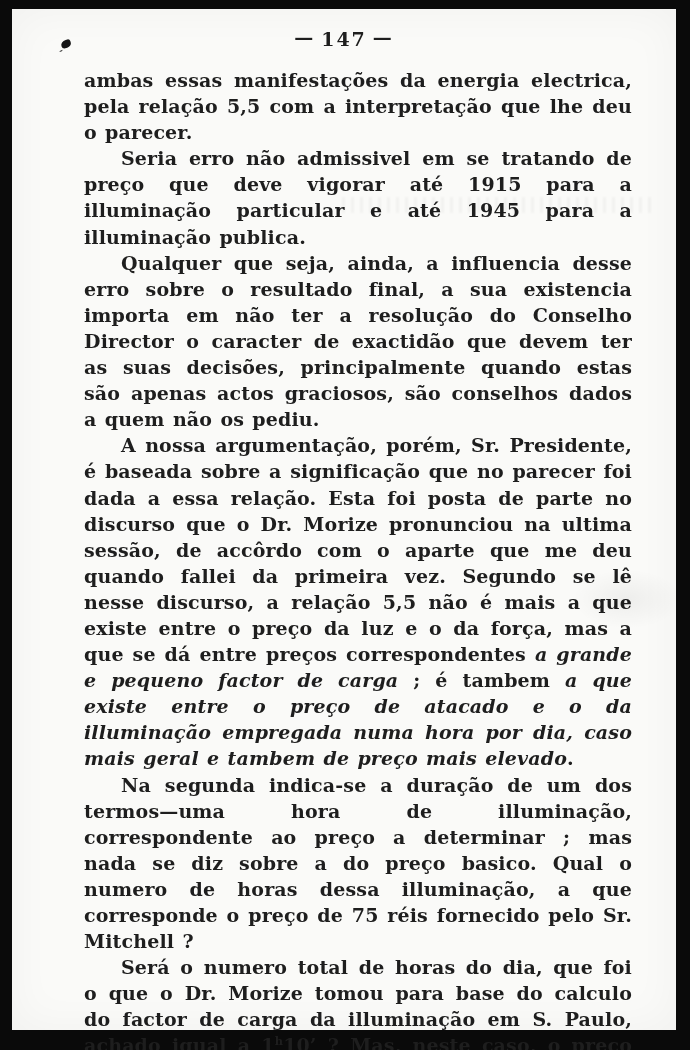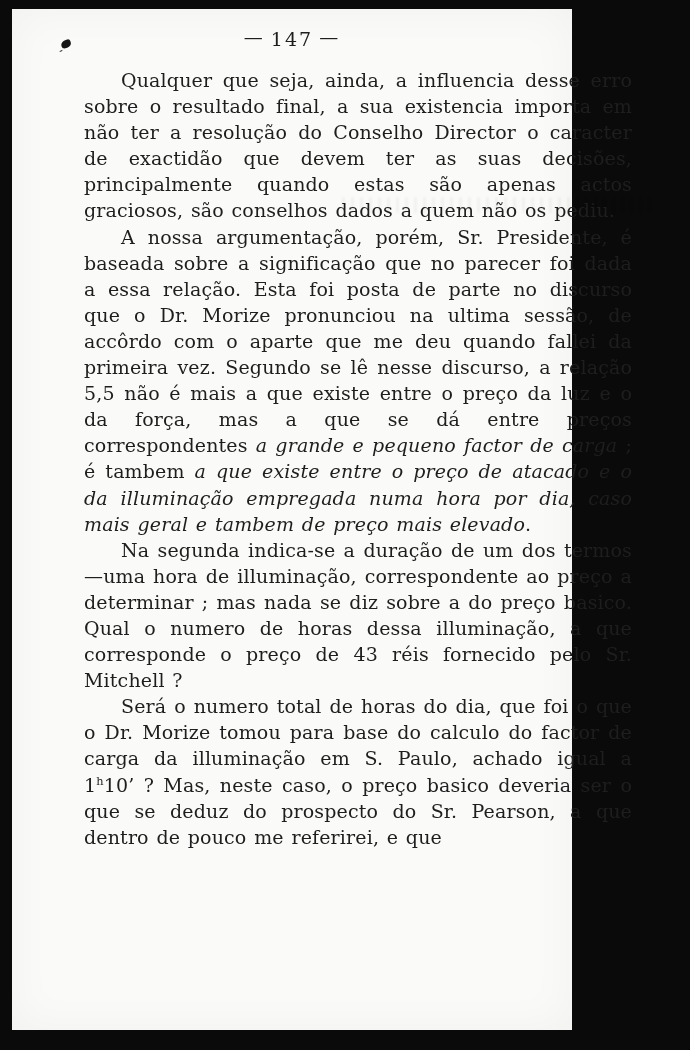--- a/index.html
+++ b/index.html
@@ -17,24 +17,25 @@
   }
   .scan-frame{
     position:absolute;
     inset:0;
     background:var(--background);
   }
   .page{
     position:absolute;
     left:12px;
     top:9px;
-    width:560px;
+    width:664px;
     height:1021px;
     background:var(--paper);
     box-shadow:inset 0 0 45px rgba(0,0,0,0.04);
+    font-weight:bold;
   }
   .page-header{
     margin-top:19px;
     text-align:center;
     font-size:19px;
     color:var(--ink);
     letter-spacing:2px;
   }
   .page-header .dash{
     position:relative;
@@ -105,19 +106,21 @@
 
 <div class="scan-frame">
   <div class="page">
     <div class="ink-smudge"></div>
     <div class="smudge smudge-a"></div>
     <div class="smudge smudge-b"></div>
     <div class="page-header">
       <span class="dash">—</span><span>147</span><span class="dash">—</span>
     </div>
     <div class="page-text">
+        <p class="para"><span class="seg-normal">ambas essas manifestações da energia electrica, pela relação 5,5 com a interpretação que lhe deu o parecer.</span></p>
+        <p class="para indent"><span class="seg-normal">Seria erro não admissivel em se tratando de preço que deve vigorar até 1915 para a illuminação particular e até 1945 para a illuminação publica.</span></p>
         <p class="para indent"><span class="seg-normal">Qualquer que seja, ainda, a influencia desse erro sobre o resultado final, a sua existencia importa em não ter a resolução do Conselho Director o caracter de exactidão que devem ter as suas decisões, principalmente quando estas são apenas actos graciosos, são conselhos dados a quem não os pediu.</span></p>
         <p class="para indent"><span class="seg-normal">A nossa argumentação, porém, Sr. Presidente, é baseada sobre a significação que no parecer foi dada a essa relação. Esta foi posta de parte no discurso que o Dr. Morize pronunciou na ultima sessão, de accôrdo com o aparte que me deu quando fallei da primeira vez. Segundo se lê nesse discurso, a relação 5,5 não é mais a que existe entre o preço da luz e o da força, mas a que se dá entre preços correspondentes </span><span class="seg-italic">a grande e pequeno factor de carga</span><span class="seg-normal"> ; é tambem </span><span class="seg-italic">a que existe entre o preço de atacado e o da illuminação empregada numa hora por dia, caso mais geral e tambem de preço mais elevado</span><span class="seg-normal">.</span></p>
-        <p class="para indent"><span class="seg-normal">Na segunda indica-se a duração de um dos termos—uma hora de illuminação, correspondente ao preço a determinar ; mas nada se diz sobre a do preço basico. Qual o numero de horas dessa illuminação, a que corresponde o preço de 43 réis fornecido pelo Sr. Mitchell ?</span></p>
+        <p class="para indent"><span class="seg-normal">Na segunda indica-se a duração de um dos termos—uma hora de illuminação, correspondente ao preço a determinar ; mas nada se diz sobre a do preço basico. Qual o numero de horas dessa illuminação, a que corresponde o preço de 75 réis fornecido pelo Sr. Mitchell ?</span></p>
         <p class="para indent"><span class="seg-normal">Será o numero total de horas do dia, que foi o que o Dr. Morize tomou para base do calculo do factor de carga da illuminação em S. Paulo, achado igual a 1</span><span class="seg-sup">h</span><span class="seg-normal">10’ ? Mas, neste caso, o preço basico deveria ser o que se deduz do prospecto do Sr. Pearson, a que dentro de pouco me referirei, e que</span></p>
       </div>
   </div>
 </div>
 
 </body></html>

